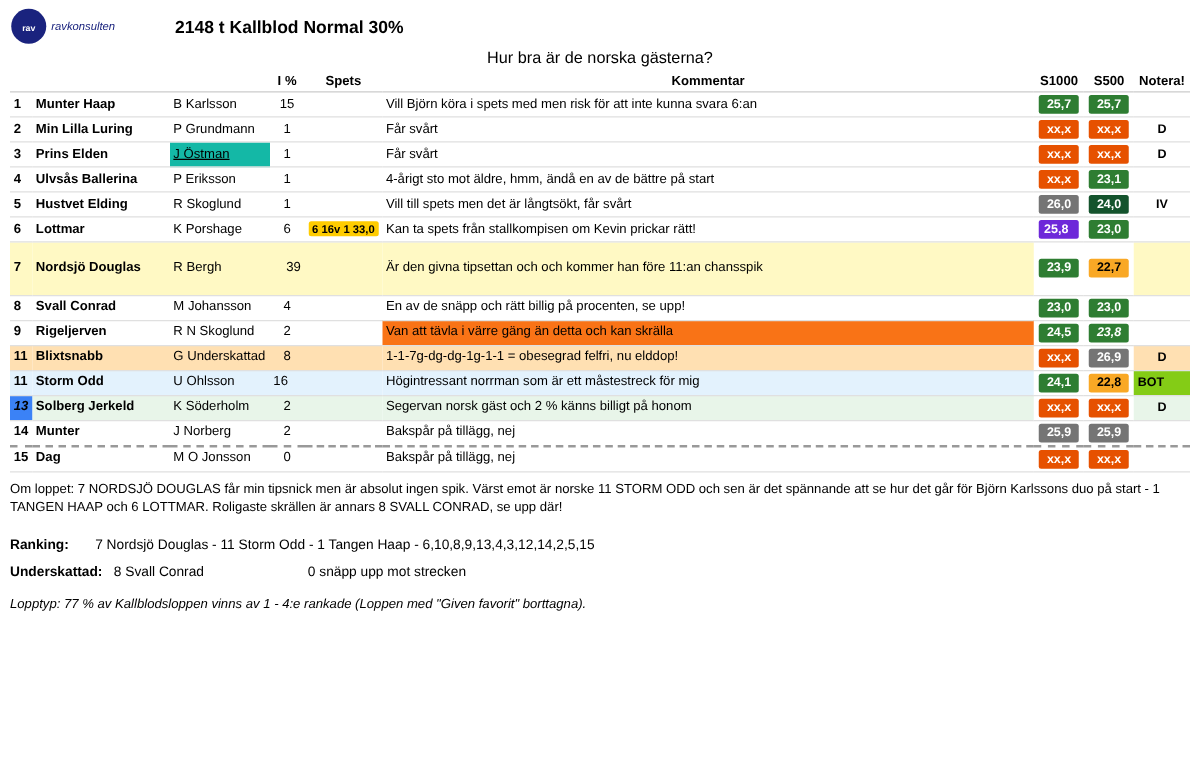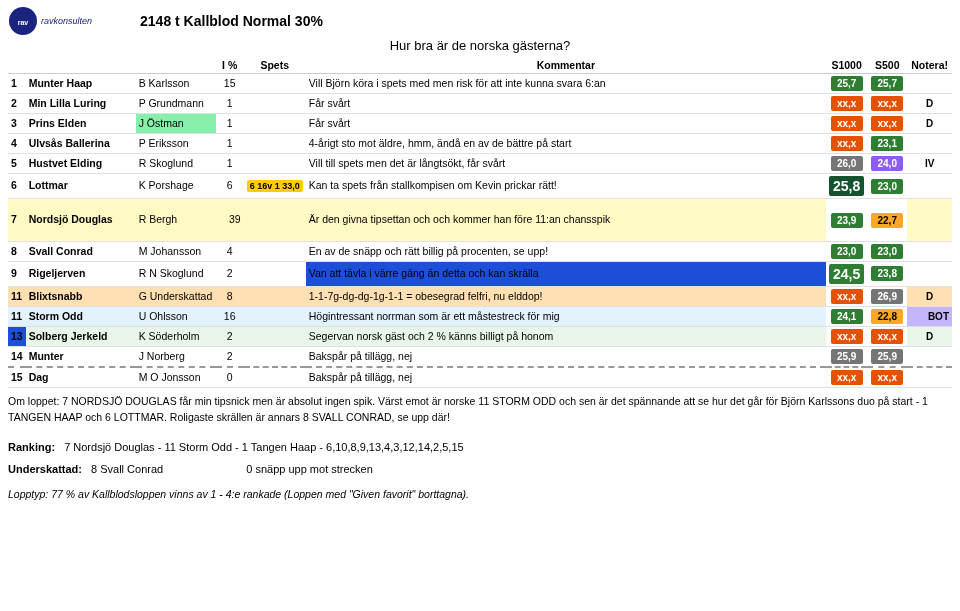--- a/index.html
+++ b/index.html
@@ -91,21 +91,21 @@
           <td style="background: rgb(255, 255, 255); padding: 2px 3px; border-bottom: 1px solid rgb(224, 224, 224); text-align: center;">1</td>
           <td style="background: rgb(255, 255, 255); padding: 2px 3px; border-bottom: 1px solid rgb(224, 224, 224); text-align: center; white-space: nowrap;"></td>
           <td style="background: rgb(255, 255, 255); padding: 2px 3px; border-bottom: 1px solid rgb(224, 224, 224);">Får svårt</td>
           <td style="padding: 2px 3px; border-bottom: 1px solid rgb(224, 224, 224); text-align: center; font-weight: bold;"><span style="display: inline-block; padding: 1px 4px; border-radius: 2px; font-weight: bold; font-size: 10px; color: rgb(255, 255, 255); min-width: 32px; text-align: center; background: rgb(230, 81, 0);">xx,x</span></td>
           <td style="padding: 2px 3px; border-bottom: 1px solid rgb(224, 224, 224); text-align: center; font-weight: bold;"><span style="display: inline-block; padding: 1px 4px; border-radius: 2px; font-weight: bold; font-size: 10px; color: rgb(255, 255, 255); min-width: 32px; text-align: center; background: rgb(230, 81, 0);">xx,x</span></td>
           <td style="background: rgb(255, 255, 255); padding: 2px 3px; border-bottom: 1px solid rgb(224, 224, 224); text-align: center; font-weight: bold; font-size: 10px;">D</td>
         </tr>
         <tr>
           <td style="background: rgb(255, 255, 255); font-weight: bold; padding: 2px 3px; border-bottom: 1px solid rgb(224, 224, 224);">3</td>
           <td style="background: rgb(255, 255, 255); padding: 2px 3px; border-bottom: 1px solid rgb(224, 224, 224); font-weight: bold; white-space: nowrap;">Prins Elden</td>
-          <td style="background: #86efac; padding: 2px 3px; border-bottom: 1px solid rgb(224, 224, 224); white-space: nowrap;">J Östman</td>
+          <td style="background: #14b8a6; padding: 2px 3px; border-bottom: 1px solid rgb(224, 224, 224); white-space: nowrap; text-decoration: underline;">J Östman</td>
           <td style="background: rgb(255, 255, 255); padding: 2px 3px; border-bottom: 1px solid rgb(224, 224, 224); text-align: center;">1</td>
           <td style="background: rgb(255, 255, 255); padding: 2px 3px; border-bottom: 1px solid rgb(224, 224, 224); text-align: center; white-space: nowrap;"></td>
           <td style="background: rgb(255, 255, 255); padding: 2px 3px; border-bottom: 1px solid rgb(224, 224, 224);">Får svårt</td>
           <td style="padding: 2px 3px; border-bottom: 1px solid rgb(224, 224, 224); text-align: center; font-weight: bold;"><span style="display: inline-block; padding: 1px 4px; border-radius: 2px; font-weight: bold; font-size: 10px; color: rgb(255, 255, 255); min-width: 32px; text-align: center; background: rgb(230, 81, 0);">xx,x</span></td>
           <td style="padding: 2px 3px; border-bottom: 1px solid rgb(224, 224, 224); text-align: center; font-weight: bold;"><span style="display: inline-block; padding: 1px 4px; border-radius: 2px; font-weight: bold; font-size: 10px; color: rgb(255, 255, 255); min-width: 32px; text-align: center; background: rgb(230, 81, 0);">xx,x</span></td>
           <td style="background: rgb(255, 255, 255); padding: 2px 3px; border-bottom: 1px solid rgb(224, 224, 224); text-align: center; font-weight: bold; font-size: 10px;">D</td>
         </tr>
         <tr>
           <td style="background: rgb(255, 255, 255); font-weight: bold; padding: 2px 3px; border-bottom: 1px solid rgb(224, 224, 224);">4</td>
           <td style="background: rgb(255, 255, 255); padding: 2px 3px; border-bottom: 1px solid rgb(224, 224, 224); font-weight: bold; white-space: nowrap;">Ulvsås Ballerina</td>
@@ -118,31 +118,31 @@
           <td style="background: rgb(255, 255, 255); padding: 2px 3px; border-bottom: 1px solid rgb(224, 224, 224); text-align: center; font-weight: bold; font-size: 10px;"></td>
         </tr>
         <tr>
           <td style="background: rgb(255, 255, 255); font-weight: bold; padding: 2px 3px; border-bottom: 1px solid rgb(224, 224, 224);">5</td>
           <td style="background: rgb(255, 255, 255); padding: 2px 3px; border-bottom: 1px solid rgb(224, 224, 224); font-weight: bold; white-space: nowrap;">Hustvet Elding</td>
           <td style="background: rgb(255, 255, 255); padding: 2px 3px; border-bottom: 1px solid rgb(224, 224, 224); white-space: nowrap;">R Skoglund</td>
           <td style="background: rgb(255, 255, 255); padding: 2px 3px; border-bottom: 1px solid rgb(224, 224, 224); text-align: center;">1</td>
           <td style="background: rgb(255, 255, 255); padding: 2px 3px; border-bottom: 1px solid rgb(224, 224, 224); text-align: center; white-space: nowrap;"></td>
           <td style="background: rgb(255, 255, 255); padding: 2px 3px; border-bottom: 1px solid rgb(224, 224, 224);">Vill till spets men det är långtsökt, får svårt</td>
           <td style="padding: 2px 3px; border-bottom: 1px solid rgb(224, 224, 224); text-align: center; font-weight: bold;"><span style="display: inline-block; padding: 1px 4px; border-radius: 2px; font-weight: bold; font-size: 10px; color: rgb(255, 255, 255); min-width: 32px; text-align: center; background: rgb(117, 117, 117);">26,0</span></td>
-          <td style="padding: 2px 3px; border-bottom: 1px solid rgb(224, 224, 224); text-align: center; font-weight: bold;"><span style="display: inline-block; padding: 1px 4px; border-radius: 2px; font-weight: bold; font-size: 10px; color: rgb(255, 255, 255); min-width: 32px; background: #8b5cf6;">24,0</span></td>
+          <td style="padding: 2px 3px; border-bottom: 1px solid rgb(224, 224, 224); text-align: center; font-weight: bold;"><span style="display: inline-block; padding: 1px 4px; border-radius: 2px; font-weight: bold; font-size: 10px; color: rgb(255, 255, 255); min-width: 32px; background: #14532d;">24,0</span></td>
           <td style="background: rgb(255, 255, 255); padding: 2px 3px; border-bottom: 1px solid rgb(224, 224, 224); text-align: center; font-weight: bold; font-size: 10px;">IV</td>
         </tr>
         <tr>
           <td style="background: rgb(255, 255, 255); font-weight: bold; padding: 2px 3px; border-bottom: 1px solid rgb(224, 224, 224);">6</td>
           <td style="background: rgb(255, 255, 255); padding: 2px 3px; border-bottom: 1px solid rgb(224, 224, 224); font-weight: bold; white-space: nowrap;">Lottmar</td>
           <td style="background: rgb(255, 255, 255); padding: 2px 3px; border-bottom: 1px solid rgb(224, 224, 224); white-space: nowrap;">K Porshage</td>
           <td style="background: rgb(255, 255, 255); padding: 2px 3px; border-bottom: 1px solid rgb(224, 224, 224); text-align: center;">6</td>
           <td style="background: rgb(255, 255, 255); padding: 2px 3px; border-bottom: 1px solid rgb(224, 224, 224); text-align: center; white-space: nowrap;"><span style="background: rgb(255, 204, 0); padding: 1px 3px; border-radius: 2px; font-size: 9px; font-weight: bold;">6 16v 1 33,0</span></td>
           <td style="background: rgb(255, 255, 255); padding: 2px 3px; border-bottom: 1px solid rgb(224, 224, 224);">Kan ta spets från stallkompisen om Kevin prickar rätt!</td>
-          <td style="padding: 2px 3px; border-bottom: 1px solid rgb(224, 224, 224); text-align: center; font-weight: bold;"><span style="display: inline-block; padding: 1px 4px; border-radius: 2px; font-weight: bold; font-size: 14px; color: rgb(255, 255, 255); min-width: 32px; text-align: left; background: #14532d;">25,8</span></td>
+          <td style="padding: 2px 3px; border-bottom: 1px solid rgb(224, 224, 224); text-align: center; font-weight: bold;"><span style="display: inline-block; padding: 1px 4px; border-radius: 2px; font-weight: bold; font-size: 10px; color: rgb(255, 255, 255); min-width: 32px; text-align: left; background: #6d28d9;">25,8</span></td>
           <td style="padding: 2px 3px; border-bottom: 1px solid rgb(224, 224, 224); text-align: center; font-weight: bold;"><span style="display: inline-block; padding: 1px 4px; border-radius: 2px; font-weight: bold; font-size: 10px; color: rgb(255, 255, 255); min-width: 32px; text-align: center; background: rgb(46, 125, 50);">23,0</span></td>
           <td style="background: rgb(255, 255, 255); padding: 2px 3px; border-bottom: 1px solid rgb(224, 224, 224); text-align: center; font-weight: bold; font-size: 10px;"></td>
         </tr>
         <tr>
           <td style="background: rgb(255, 249, 196); font-weight: bold; padding: 2px 3px; border-bottom: 1px solid rgb(224, 224, 224);">7</td>
           <td style="background: rgb(255, 249, 196); padding: 2px 3px; border-bottom: 1px solid rgb(224, 224, 224); font-weight: bold; white-space: nowrap;">Nordsjö Douglas</td>
           <td style="background: rgb(255, 249, 196); padding: 2px 3px; border-bottom: 1px solid rgb(224, 224, 224); white-space: nowrap;">R Bergh</td>
           <td style="background: rgb(255, 249, 196); padding: 14px 3px; border-bottom: 1px solid rgb(224, 224, 224); text-align: right;">39</td>
           <td style="background: rgb(255, 249, 196); padding: 2px 3px; border-bottom: 1px solid rgb(224, 224, 224); text-align: center; white-space: nowrap;"></td>
           <td style="background: rgb(255, 249, 196); padding: 2px 3px; border-bottom: 1px solid rgb(224, 224, 224);">Är den givna tipsettan och och kommer han före 11:an chansspik</td>
@@ -160,49 +160,49 @@
           <td style="padding: 2px 3px; border-bottom: 1px solid rgb(224, 224, 224); text-align: center; font-weight: bold;"><span style="display: inline-block; padding: 1px 4px; border-radius: 2px; font-weight: bold; font-size: 10px; color: rgb(255, 255, 255); min-width: 32px; text-align: center; background: rgb(46, 125, 50);">23,0</span></td>
           <td style="padding: 2px 3px; border-bottom: 1px solid rgb(224, 224, 224); text-align: center; font-weight: bold;"><span style="display: inline-block; padding: 1px 4px; border-radius: 2px; font-weight: bold; font-size: 10px; color: rgb(255, 255, 255); min-width: 32px; text-align: center; background: rgb(46, 125, 50);">23,0</span></td>
           <td style="background: rgb(255, 255, 255); padding: 2px 3px; border-bottom: 1px solid rgb(224, 224, 224); text-align: center; font-weight: bold; font-size: 10px;"></td>
         </tr>
         <tr>
           <td style="background: rgb(255, 255, 255); font-weight: bold; padding: 2px 3px; border-bottom: 1px solid rgb(224, 224, 224);">9</td>
           <td style="background: rgb(255, 255, 255); padding: 2px 3px; border-bottom: 1px solid rgb(224, 224, 224); font-weight: bold; white-space: nowrap;">Rigeljerven</td>
           <td style="background: rgb(255, 255, 255); padding: 2px 3px; border-bottom: 1px solid rgb(224, 224, 224); white-space: nowrap;">R N Skoglund</td>
           <td style="background: rgb(255, 255, 255); padding: 2px 3px; border-bottom: 1px solid rgb(224, 224, 224); text-align: center;">2</td>
           <td style="background: rgb(255, 255, 255); padding: 2px 3px; border-bottom: 1px solid rgb(224, 224, 224); text-align: center; white-space: nowrap;"></td>
-          <td style="background: #1d4ed8; padding: 2px 3px; border-bottom: 1px solid rgb(224, 224, 224);">Van att tävla i värre gäng än detta och kan skrälla</td>
-          <td style="padding: 2px 3px; border-bottom: 1px solid rgb(224, 224, 224); text-align: center; font-weight: bold;"><span style="display: inline-block; padding: 1px 4px; border-radius: 2px; font-weight: bold; font-size: 14px; color: rgb(255, 255, 255); min-width: 32px; text-align: center; background: rgb(46, 125, 50);">24,5</span></td>
-          <td style="padding: 2px 3px; border-bottom: 1px solid rgb(224, 224, 224); text-align: center; font-weight: bold;"><span style="display: inline-block; padding: 1px 4px; border-radius: 2px; font-weight: bold; font-size: 10px; color: rgb(255, 255, 255); min-width: 32px; text-align: center; background: rgb(46, 125, 50);">23,8</span></td>
+          <td style="background: #f97316; padding: 2px 3px; border-bottom: 1px solid rgb(224, 224, 224);">Van att tävla i värre gäng än detta och kan skrälla</td>
+          <td style="padding: 2px 3px; border-bottom: 1px solid rgb(224, 224, 224); text-align: center; font-weight: bold;"><span style="display: inline-block; padding: 1px 4px; border-radius: 2px; font-weight: bold; font-size: 10px; color: rgb(255, 255, 255); min-width: 32px; text-align: center; background: rgb(46, 125, 50);">24,5</span></td>
+          <td style="padding: 2px 3px; border-bottom: 1px solid rgb(224, 224, 224); text-align: center; font-weight: bold; font-style: italic;"><span style="display: inline-block; padding: 1px 4px; border-radius: 2px; font-weight: bold; font-size: 10px; color: rgb(255, 255, 255); min-width: 32px; text-align: center; background: rgb(46, 125, 50);">23,8</span></td>
           <td style="background: rgb(255, 255, 255); padding: 2px 3px; border-bottom: 1px solid rgb(224, 224, 224); text-align: center; font-weight: bold; font-size: 10px;"></td>
         </tr>
         <tr>
           <td style="background: rgb(255, 224, 178); font-weight: bold; padding: 2px 3px; border-bottom: 1px solid rgb(224, 224, 224);">11</td>
           <td style="background: rgb(255, 224, 178); padding: 2px 3px; border-bottom: 1px solid rgb(224, 224, 224); font-weight: bold; white-space: nowrap;">Blixtsnabb</td>
           <td style="background: rgb(255, 224, 178); padding: 2px 3px; border-bottom: 1px solid rgb(224, 224, 224); white-space: nowrap;">G Underskattad</td>
           <td style="background: rgb(255, 224, 178); padding: 2px 3px; border-bottom: 1px solid rgb(224, 224, 224); text-align: center;">8</td>
           <td style="background: rgb(255, 224, 178); padding: 2px 3px; border-bottom: 1px solid rgb(224, 224, 224); text-align: center; white-space: nowrap;"></td>
           <td style="background: rgb(255, 224, 178); padding: 2px 3px; border-bottom: 1px solid rgb(224, 224, 224);">1-1-7g-dg-dg-1g-1-1 = obesegrad felfri, nu elddop!</td>
           <td style="padding: 2px 3px; border-bottom: 1px solid rgb(224, 224, 224); text-align: center; font-weight: bold;"><span style="display: inline-block; padding: 1px 4px; border-radius: 2px; font-weight: bold; font-size: 10px; color: rgb(255, 255, 255); min-width: 32px; text-align: center; background: rgb(230, 81, 0);">xx,x</span></td>
           <td style="padding: 2px 3px; border-bottom: 1px solid rgb(224, 224, 224); text-align: center; font-weight: bold;"><span style="display: inline-block; padding: 1px 4px; border-radius: 2px; font-weight: bold; font-size: 10px; color: rgb(255, 255, 255); min-width: 32px; text-align: center; background: rgb(117, 117, 117);">26,9</span></td>
           <td style="background: rgb(255, 224, 178); padding: 2px 3px; border-bottom: 1px solid rgb(224, 224, 224); text-align: center; font-weight: bold; font-size: 10px;">D</td>
         </tr>
         <tr>
           <td style="background: rgb(227, 242, 253); font-weight: bold; padding: 2px 3px; border-bottom: 1px solid rgb(224, 224, 224);">11</td>
           <td style="background: rgb(227, 242, 253); padding: 2px 3px; border-bottom: 1px solid rgb(224, 224, 224); font-weight: bold; white-space: nowrap;">Storm Odd</td>
           <td style="background: rgb(227, 242, 253); padding: 2px 3px; border-bottom: 1px solid rgb(224, 224, 224); white-space: nowrap;">U Ohlsson</td>
-          <td style="background: rgb(227, 242, 253); padding: 2px 3px; border-bottom: 1px solid rgb(224, 224, 224); text-align: center;">16</td>
+          <td style="background: rgb(227, 242, 253); padding: 2px 3px; border-bottom: 1px solid rgb(224, 224, 224); ">16</td>
           <td style="background: rgb(227, 242, 253); padding: 2px 3px; border-bottom: 1px solid rgb(224, 224, 224); text-align: center; white-space: nowrap;"></td>
           <td style="background: rgb(227, 242, 253); padding: 2px 3px; border-bottom: 1px solid rgb(224, 224, 224);">Högintressant norrman som är ett måstestreck för mig</td>
           <td style="padding: 2px 3px; border-bottom: 1px solid rgb(224, 224, 224); text-align: center; font-weight: bold;"><span style="display: inline-block; padding: 1px 4px; border-radius: 2px; font-weight: bold; font-size: 10px; color: rgb(255, 255, 255); min-width: 32px; text-align: center; background: rgb(46, 125, 50);">24,1</span></td>
           <td style="padding: 2px 3px; border-bottom: 1px solid rgb(224, 224, 224); text-align: center; font-weight: bold;"><span style="display: inline-block; padding: 1px 4px; border-radius: 2px; font-weight: bold; font-size: 10px; color: rgb(0, 0, 0); min-width: 32px; text-align: center; background: rgb(249, 168, 37);">22,8</span></td>
-          <td style="background: #c4b5fd; padding: 2px 3px; border-bottom: 1px solid rgb(224, 224, 224); text-align: right; font-weight: bold; font-size: 10px;">BOT</td>
-        </tr>
-        <tr>
-          <td style="background: #1d4ed8; font-weight: bold; padding: 2px 3px; border-bottom: 1px solid rgb(224, 224, 224);">13</td>
+          <td style="background: #84cc16; padding: 2px 3px; border-bottom: 1px solid rgb(224, 224, 224); text-align: left; font-weight: bold; font-size: 10px;">BOT</td>
+        </tr>
+        <tr>
+          <td style="background: #3b82f6; font-weight: bold; padding: 2px 3px; border-bottom: 1px solid rgb(224, 224, 224); font-style: italic;">13</td>
           <td style="background: rgb(232, 245, 233); padding: 2px 3px; border-bottom: 1px solid rgb(224, 224, 224); font-weight: bold; white-space: nowrap;">Solberg Jerkeld</td>
           <td style="background: rgb(232, 245, 233); padding: 2px 3px; border-bottom: 1px solid rgb(224, 224, 224); white-space: nowrap;">K Söderholm</td>
           <td style="background: rgb(232, 245, 233); padding: 2px 3px; border-bottom: 1px solid rgb(224, 224, 224); text-align: center;">2</td>
           <td style="background: rgb(232, 245, 233); padding: 2px 3px; border-bottom: 1px solid rgb(224, 224, 224); text-align: center; white-space: nowrap;"></td>
           <td style="background: rgb(232, 245, 233); padding: 2px 3px; border-bottom: 1px solid rgb(224, 224, 224);">Segervan norsk gäst och 2 % känns billigt på honom</td>
           <td style="padding: 2px 3px; border-bottom: 1px solid rgb(224, 224, 224); text-align: center; font-weight: bold;"><span style="display: inline-block; padding: 1px 4px; border-radius: 2px; font-weight: bold; font-size: 10px; color: rgb(255, 255, 255); min-width: 32px; text-align: center; background: rgb(230, 81, 0);">xx,x</span></td>
           <td style="padding: 2px 3px; border-bottom: 1px solid rgb(224, 224, 224); text-align: center; font-weight: bold;"><span style="display: inline-block; padding: 1px 4px; border-radius: 2px; font-weight: bold; font-size: 10px; color: rgb(255, 255, 255); min-width: 32px; text-align: center; background: rgb(230, 81, 0);">xx,x</span></td>
           <td style="background: rgb(232, 245, 233); padding: 2px 3px; border-bottom: 1px solid rgb(224, 224, 224); text-align: center; font-weight: bold; font-size: 10px;">D</td>
         </tr>
         <tr style="border-bottom: 2px dashed rgb(136, 136, 136);">
@@ -227,21 +227,21 @@
           <td style="padding: 2px 3px; border-bottom: 1px solid rgb(224, 224, 224); text-align: center; font-weight: bold;"><span style="display: inline-block; padding: 1px 4px; border-radius: 2px; font-weight: bold; font-size: 10px; color: rgb(255, 255, 255); min-width: 32px; text-align: center; background: rgb(230, 81, 0);">xx,x</span></td>
           <td style="background: rgb(255, 255, 255); padding: 2px 3px; border-bottom: 1px solid rgb(224, 224, 224); text-align: center; font-weight: bold; font-size: 10px;"></td>
         </tr>
       </tbody>
   </table>
 
   <div style="margin-top:6px;font-size:10.5px;line-height:1.5;">Om loppet: 7 NORDSJÖ DOUGLAS får min tipsnick men är absolut ingen spik. Värst emot är norske 11 STORM ODD och sen är det spännande att se hur det går för Björn Karlssons duo på start - 1 TANGEN HAAP och 6 LOTTMAR. Roligaste skrällen är annars 8 SVALL CONRAD, se upp där!</div>
 
   <div style="margin-top:10px;font-size:11px;line-height:2;">
     <span style="font-weight:bold;">Ranking:</span>
-    <span style="margin-left:6px;">7 Nordsjö Douglas - 11 Storm Odd - 1 Tangen Haap - 6,10,8,9,13,4,3,12,14,2,5,15</span>
+    <span style="margin-left:18px;">7 Nordsjö Douglas - 11 Storm Odd - 1 Tangen Haap - 6,10,8,9,13,4,3,12,14,2,5,15</span>
   </div>
 
   <div style="font-size:11px;line-height:2;">
     <span style="font-weight:bold;">Underskattad:</span>
     <span style="margin-left:6px;">8 Svall Conrad</span>
     <span style="margin-left:80px;">0 snäpp upp mot strecken</span>
   </div>
 
   <div style="margin-top:8px;font-size:10.5px;font-style:italic;">Lopptyp: 77 % av Kallblodsloppen vinns av 1 - 4:e rankade (Loppen med "Given favorit" borttagna).</div>
 

